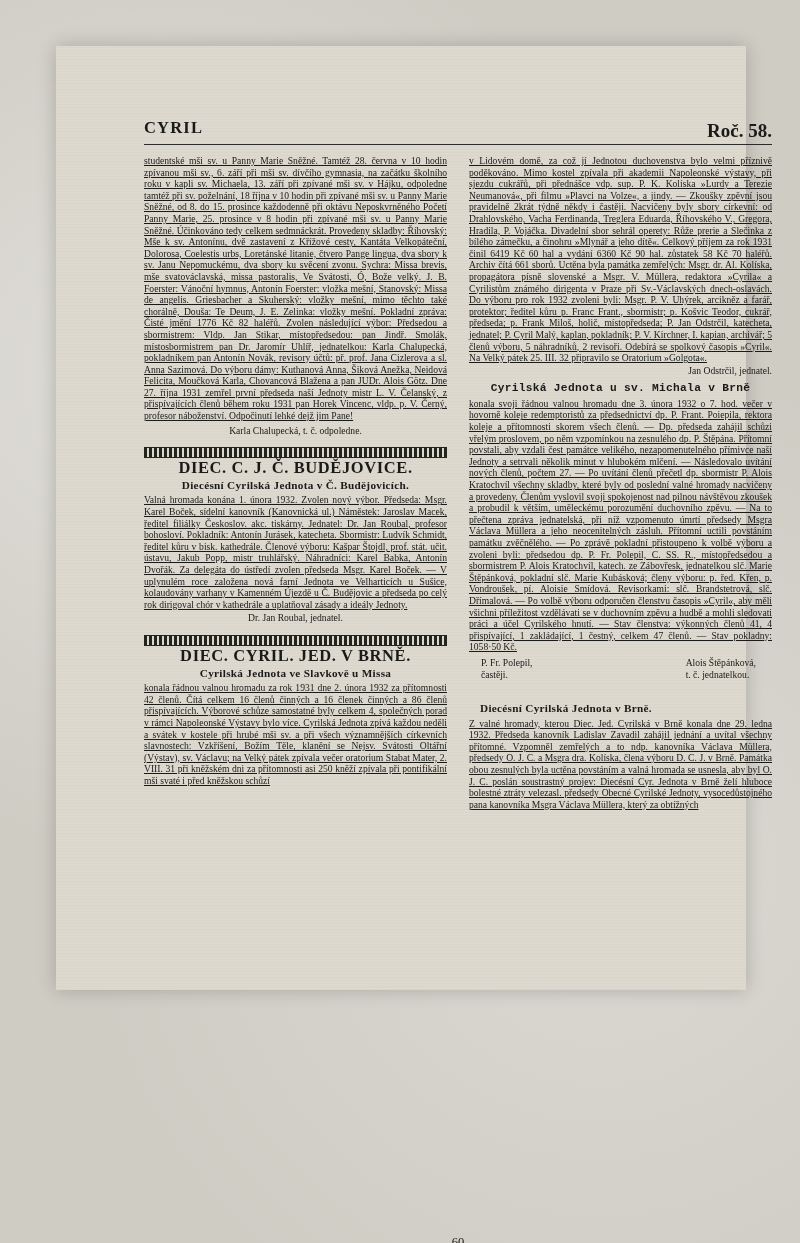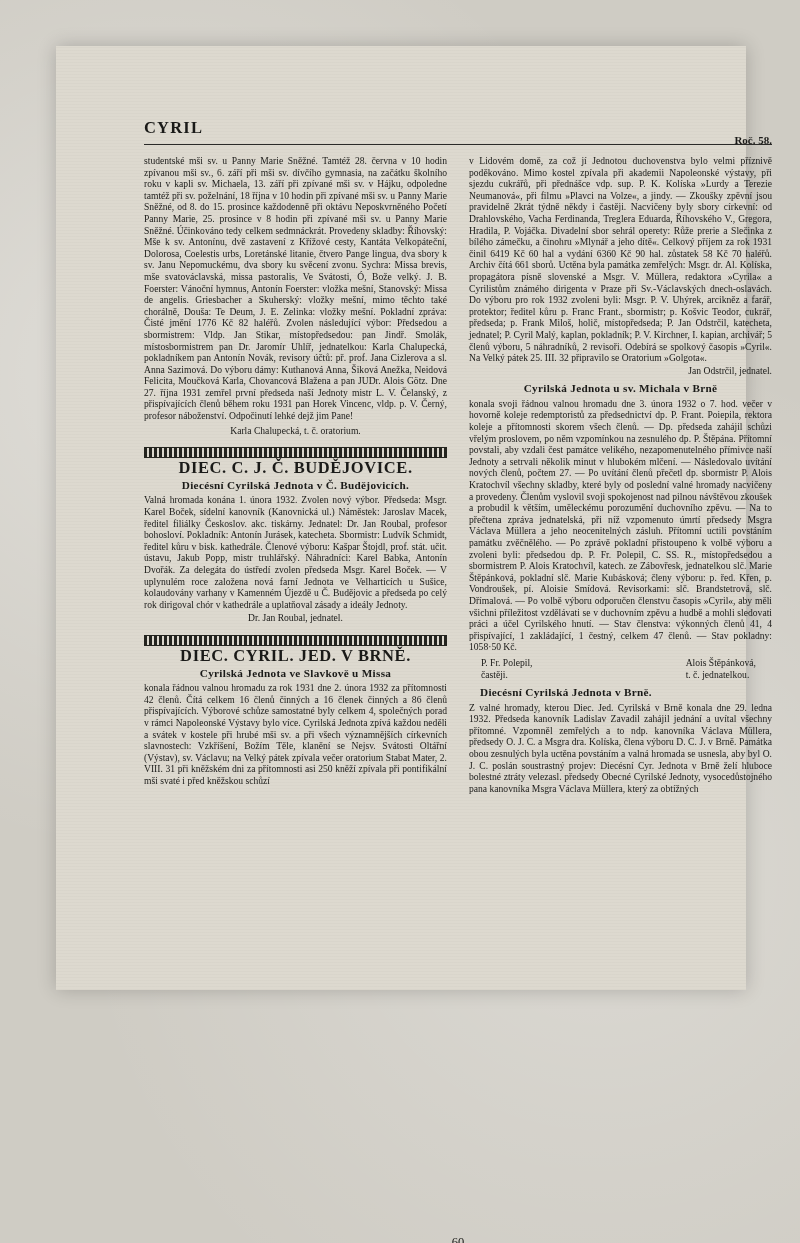--- a/index.html
+++ b/index.html
@@ -51,42 +51,42 @@
     position: absolute;
     left: 0;
     top: 0;
     font-size: 16.5px;
     letter-spacing: 1.2px;
     font-weight: 600;
   }
   .head .vol {
     position: absolute;
     right: 0;
-    top: 16px;
-    font-size: 11px;
+    top: 2px;
+    font-size: 19px;
     font-weight: 600;
   }
   
   .cols {
     display: flex;
     gap: 22px;
     width: 100%;
   }
   .col {
     width: 303px;
     font-size: 9.6px;
     line-height: 11.6px;
     text-align: justify;
     text-justify: inter-word;
     hyphens: auto;
   }
   p {
     margin: 0;
   }
-  p.noind { text-indent: 0; }
+  p.noind { text-indent: 0; text-decoration: underline; }
   
   .rule-orn {
     height: 9px;
     margin: 11px 0 4px 0;
     background:
       repeating-linear-gradient(90deg,
         #24241f 0px, #24241f 3px,
         #ddd9cf 3px, #ddd9cf 5px);
     border-top: 1px solid #24241f;
     border-bottom: 1px solid #24241f;
@@ -148,56 +148,56 @@
         <span class="title">CYRIL</span>
         <span class="vol">Roč. 58.</span>
       </div>
 
       <div class="cols">
 
         <div class="col">
 
           <p class="noind">studentské mši sv. u Panny Marie Sněžné. Tamtéž 28. června v 10 hodin zpívanou mši sv., 6. září při mši sv. dívčího gymnasia, na začátku školního roku v kapli sv. Michaela, 13. září při zpívané mši sv. v Hájku, odpoledne tamtéž při sv. poželnání, 18 října v 10 hodin při zpívané mši sv. u Panny Marie Sněžné, od 8. do 15. prosince každodenně při oktávu Neposkvrněného Početí Panny Marie, 25. prosince v 8 hodin při zpívané mši sv. u Panny Marie Sněžné. Účinkováno tedy celkem sedmnáckrát. Provedeny skladby: Říhovský: Mše k sv. Antonínu, dvě zastavení z Křížové cesty, Kantáta Velkopáteční, Dolorosa, Coelestis urbs, Loretánské litanie, čtvero Pange lingua, dva sbory k sv. Janu Nepomuckému, dva sbory ku svěcení zvonu. Sychra: Missa brevis, mše svatováclavská, missa pastoralis, Ve Svátosti, Ó, Bože velký. J. B. Foerster: Vánoční hymnus, Antonín Foerster: vložka mešní, Stanovský: Missa de angelis. Griesbacher a Skuherský: vložky mešní, mimo těchto také chorálně, Douša: Te Deum, J. E. Zelinka: vložky mešní. Pokladní zpráva: Čisté jmění 1776 Kč 82 haléřů. Zvolen následující výbor: Předsedou a sbormistrem: Vldp. Jan Stikar, místopředsedou: pan Jindř. Smolák, místosbormistrem pan Dr. Jaromír Uhlíř, jednatelkou: Karla Chalupecká, pokladníkem pan Antonín Novák, revisory účtů: př. prof. Jana Cizlerova a sl. Anna Sazimová. Do výboru dámy: Kuthanová Anna, Šiková Anežka, Neidová Felicita, Moučková Karla, Chovancová Blažena a pan JUDr. Alois Götz. Dne 27. října 1931 zemřel první předseda naší Jednoty mistr L. V. Čelanský, z přispívajících členů během roku 1931 pan Horek Vincenc, vldp. p. V. Černý, profesor náboženství. Odpočinutí lehké dejž jim Pane!</p>
 
-          <p class="sig-inline" style="text-align:center;margin-top:3px;">Karla Chalupecká, t. č. oratorium.</p>
+          <p class="sig-inline" style="text-align:center;margin-top:3px;">Karla Chalupecká, t. č. odpoledne.</p>
 
           <div class="rule-orn"></div>
           <h2 class="sec">DIEC. C. J. Č. BUDĚJOVICE.</h2>
 
           <h3 class="sub">Diecésní Cyrilská Jednota v Č. Budějovicích.</h3>
           <p class="noind">Valná hromada konána 1. února 1932. Zvolen nový výbor. Předseda: Msgr. Karel Boček, sídelní kanovník (Kanovnická ul.) Náměstek: Jaroslav Macek, ředitel filiálky Českoslov. akc. tiskárny. Jednatel: Dr. Jan Roubal, profesor bohosloví. Pokladník: Antonín Jurásek, katecheta. Sbormistr: Ludvík Schmidt, ředitel kůru v bisk. kathedrále. Členové výboru: Kašpar Štojdl, prof. stát. učit. ústavu, Jakub Popp, mistr truhlářský. Náhradníci: Karel Babka, Antonín Dvořák. Za delegáta do ústředí zvolen předseda Msgr. Karel Boček. — V uplynulém roce založena nová farní Jednota ve Velharticích u Sušice, kolaudovány varhany v Kamenném Újezdě u Č. Budějovic a předseda po celý rok dirigoval chór v kathedrále a uplatňoval zásady a ideály Jednoty.</p>
           <p style="text-align:center;margin-top:2px;">Dr. Jan Roubal, jednatel.</p>
 
           <div class="rule-orn"></div>
           <h2 class="sec">DIEC. CYRIL. JED. V BRNĚ.</h2>
 
           <h3 class="sub">Cyrilská Jednota ve Slavkově u Missa</h3>
           <p class="noind">konala řádnou valnou hromadu za rok 1931 dne 2. února 1932 za přítomnosti 42 členů. Čítá celkem 16 členů činných a 16 členek činných a 86 členů přispívajících. Výborové schůze samostatné byly celkem 4, společných porad v rámci Napoleonské Výstavy bylo více. Cyrilská Jednota zpívá každou neděli a svátek v kostele při hrubé mši sv. a při všech významnějších církevních slavnostech: Vzkříšení, Božím Těle, klanění se Nejsv. Svátosti Oltářní (Výstav), sv. Václavu; na Velký pátek zpívala večer oratorium Stabat Mater, 2. VIII. 31 při kněžském dni za přítomnosti asi 250 kněží zpívala při pontifikální mši svaté i před kněžskou schůzí</p>
         </div>
 
         <div class="col">
 
           <p class="noind">v Lidovém domě, za což jí Jednotou duchovenstva bylo velmi příznivě poděkováno. Mimo kostel zpívala při akademii Napoleonské výstavy, při sjezdu cukrářů, při přednášce vdp. sup. P. K. Kolíska »Lurdy a Terezie Neumanová«, při filmu »Plavci na Volze«, a jindy. — Zkoušky zpěvní jsou pravidelně 2krát týdně někdy i častěji. Nacvičeny byly sbory církevní: od Drahlovského, Vacha Ferdinanda, Treglera Eduarda, Říhovského V., Gregora, Hradila, P. Vojáčka. Divadelní sbor sehrál operety: Růže prerie a Slečinka z bílého zámečku, a činohru »Mlynář a jeho dítě«. Celkový příjem za rok 1931 činil 6419 Kč 60 hal a vydání 6360 Kč 90 hal. zůstatek 58 Kč 70 haléřů. Archiv čítá 661 sborů. Uctěna byla památka zemřelých: Msgr. dr. Al. Kolíska, propagátora písně slovenské a Msgr. V. Müllera, redaktora »Cyrila« a Cyrilistům známého dirigenta v Praze při Sv.-Václavských dnech-oslavách. Do výboru pro rok 1932 zvoleni byli: Msgr. P. V. Uhýrek, arcikněz a farář, protektor; ředitel kůru p. Franc Frant., sbormistr; p. Košvic Teodor, cukrář, předseda; p. Frank Miloš, holič, místopředseda; P. Jan Odstrčil, katecheta, jednatel; P. Cyril Malý, kaplan, pokladník; P. V. Kirchner, I. kapian, archivář; 5 členů výboru, 5 náhradníků, 2 revisoři. Odebírá se spolkový časopis »Cyril«. Na Velký pátek 25. III. 32 připravilo se Oratorium »Golgota«.</p>
           <p style="text-align:right;margin-top:1px;">Jan Odstrčil, jednatel.</p>
 
-          <h3 class="sub" style="margin-top:7px;">Cyrilská Jednota u sv. Michala v Brně</h3>
+          <h3 class="sub" style="margin-top:7px;font-family:Liberation Mono, monospace;">Cyrilská Jednota u sv. Michala v Brně</h3>
           <p class="noind">konala svoji řádnou valnou hromadu dne 3. února 1932 o 7. hod. večer v hovorně koleje redemptoristů za předsednictví dp. P. Frant. Poiepila, rektora koleje a přítomnosti skorem všech členů. — Dp. předseda zahájil schůzi vřelým proslovem, po něm vzpomínkou na zesnulého dp. P. Štěpána. Přítomní povstali, aby vzdali čest památce velikého, nezapomenutelného přímivce naší Jednoty a setrvali několik minut v hlubokém mlčení. — Následovalo uvítání nových členů, počtem 27. — Po uvítání členů přečetl dp. sbormistr P. Alois Kratochvíl všechny skladby, které byly od poslední valné hromady nacvičeny a provedeny. Členům vyslovil svoji spokojenost nad pilnou návštěvou zkoušek a probudil k větším, uměleckému porozumění duchovního zpěvu. — Na to přečtena zpráva jednatelská, při níž vzpomenuto úmrtí předsedy Msgra Václava Müllera a jeho neocenitelných zásluh. Přítomní uctili povstáním památku zvěčnělého. — Po zprávě pokladní přistoupeno k volbě výboru a zvoleni byli: předsedou dp. P. Fr. Polepil, C. SS. R., místopředsedou a sbormistrem P. Alois Kratochvíl, katech. ze Zábovřesk, jednatelkou slč. Marie Štěpánková, pokladní slč. Marie Kubásková; členy výboru: p. řed. Křen, p. Vondroušek, pí. Aloisie Smídová. Revisorkami: slč. Brandstetrová, slč. Dřímalová. — Po volbě výboru odporučen členstvu časopis »Cyril«, aby měli všichni příležitost vzdělávati se v duchovním zpěvu a hudbě a mohli sledovati práci a účel Cyrilského hnutí. — Stav členstva: výkonných členů 41, 4 přispívající, 1 zakládající, 1 čestný, celkem 47 členů. — Stav pokladny: 1058·50 Kč.</p>
 
           <div class="sig">
             <div class="l c">
               <div>P. Fr. Polepil,</div>
               <div>častěji.</div>
             </div>
             <div class="r c">
               <div>Alois Štěpánková,</div>
               <div>t. č. jednatelkou.</div>
             </div>
           </div>
 
-          <h3 class="sub left" style="margin-top:6px;">Diecésní Cyrilská Jednota v Brně.</h3>
+          <h3 class="sub left" style="margin-top:22px;">Diecésní Cyrilská Jednota v Brně.</h3>
           <p class="noind">Z valné hromady, kterou Diec. Jed. Cyrilská v Brně konala dne 29. ledna 1932. Předseda kanovník Ladislav Zavadil zahájil jednání a uvítal všechny přítomné. Vzpomněl zemřelých a to ndp. kanovníka Václava Müllera, předsedy O. J. C. a Msgra dra. Kolíska, člena výboru D. C. J. v Brně. Památka obou zesnulých byla uctěna povstáním a valná hromada se usnesla, aby byl O. J. C. poslán soustrastný projev: Diecésní Cyr. Jednota v Brně želí hluboce bolestné ztráty velezasl. předsedy Obecné Cyrilské Jednoty, vysocedůstojného pana kanovníka Msgra Václava Müllera, který za obtížných</p>
         </div>
 
       </div>
 
       <div class="pagenum">60</div>
     </div>
     <div class="grain"></div>
   </div>
 </div>

